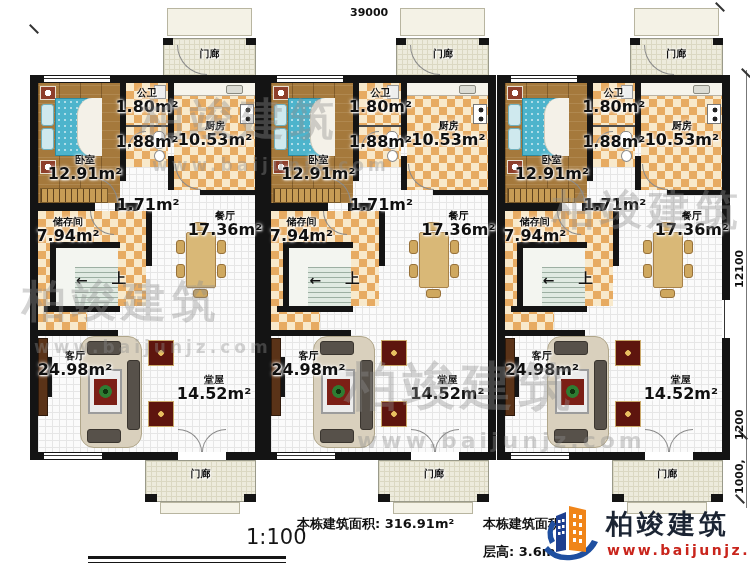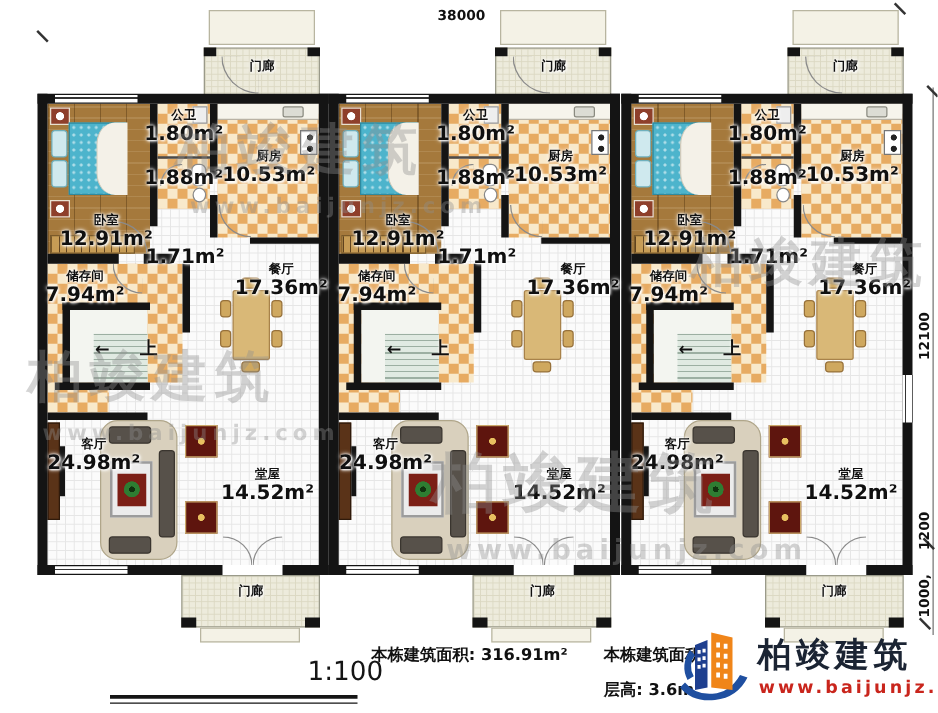--- a/index.html
+++ b/index.html
@@ -87,21 +87,21 @@
   .u-bd-ns2{left:10px;top:152px;width:16px;height:14px;}
   .pillow{background:#cfe9ee;border:1px solid #6fb0bd;border-radius:3px;}
   .u-bd-pil1{left:11px;top:96px;width:13px;height:22px;}
   .u-bd-pil2{left:11px;top:120px;width:13px;height:22px;}
   .u-bd-mat{left:25px;top:90px;width:46px;height:58px;background-color:#4db4cc;border:1px solid #2e8aa0;
     background-image:radial-gradient(rgba(255,255,255,.55) 1px,transparent 1.4px);background-size:6px 6px;}
   .u-bd-blk{left:47px;top:90px;width:25px;height:58px;background:#f4f1e8;border-left:1px solid #cfcabb;
     border-radius:60% 0 0 60%/30% 0 0 30%;}
   .u-bd-ward{left:10px;top:180px;width:68px;height:15px;background-color:#c79c55;border:1px solid #7a5a2a;
     background-image:repeating-linear-gradient(90deg,#5f421e 0 1px,transparent 1px 6px);}
-  .u-lbl-bedroom{left:24px;top:146px;width:62px;margin-top:17px;}
+  .u-lbl-bedroom{left:24px;top:146px;width:62px;}
 
   .u-lbl-toilet{left:96px;top:79px;width:42px;}
   .u-lbl-bath{left:96px;top:125px;width:42px;}
   .u-tl-box{left:124px;top:77px;width:12px;height:14px;background:#eee;border:1px solid #999;}
   .u-tl-sink{left:123px;top:123px;width:12px;height:18px;background:#fff;border:1px solid #888;border-radius:5px;}
   .u-tl-wc{left:124px;top:142px;width:11px;height:12px;background:#fff;border:1px solid #888;border-radius:50%;}
   .u-d-bath{left:98px;top:123px;width:18px;height:18px;}
 
   .u-kt-counter{left:144px;top:75px;width:81px;height:13px;background:#f6f4ec;border-bottom:1px solid #b9b2a4;}
   .u-kt-sink{left:196px;top:77px;width:17px;height:9px;background:#dcdcd4;border:1px solid #8a8a80;border-radius:2px;}
@@ -592,21 +592,21 @@
     <div class="abs rlabel u-lbl-tang">
       <span class="rname">堂屋</span>
       <span class="rarea">14.52m²</span>
         </div>
     <div class="abs rlabel u-lbl-porch-bot">
       <span class="rname">门廊</span>
         </div>
   </div>
     </div>
 
-  <div class="abs dimtext" id="dim-top">38000</div>
+  <div class="abs dimtext" id="dim-top">39000</div>
   <div class="abs" id="dim-line-r"></div>
   <div class="abs tick" id="tick-tl"></div>
   <div class="abs tick" id="tick-tr"></div>
   <div class="abs tick" id="tick-r1"></div>
   <div class="abs tick" id="tick-r2"></div>
   <div class="abs tick" id="tick-r3"></div>
   <div class="abs dimtext vdim" id="dim-right">12100</div>
   <div class="abs dimtext vdim" id="dim-r1200">1200</div>
   <div class="abs dimtext vdim" id="dim-r1000">1000,</div>
   <div class="abs" id="win-right"></div>

